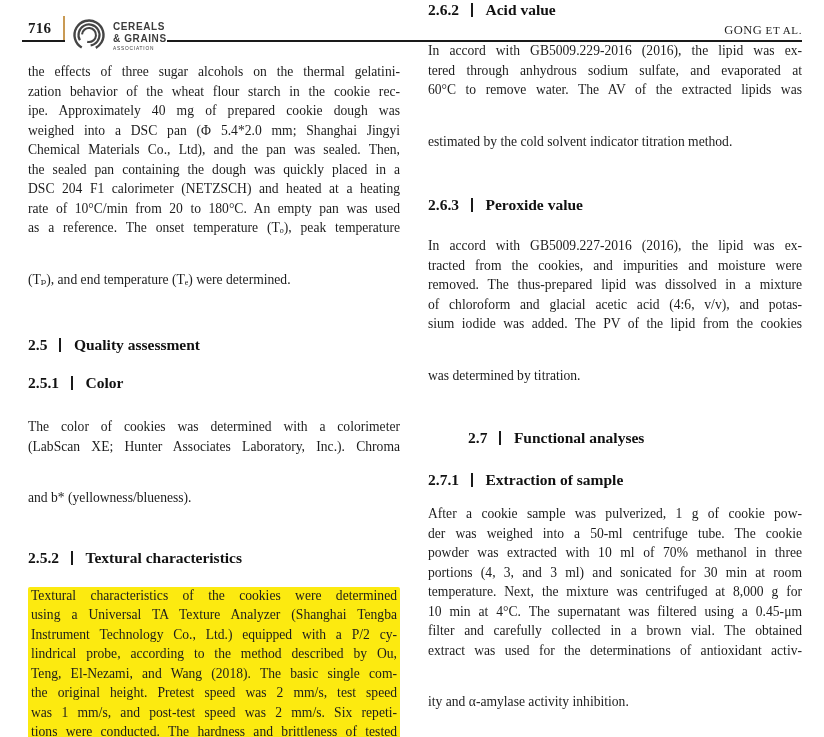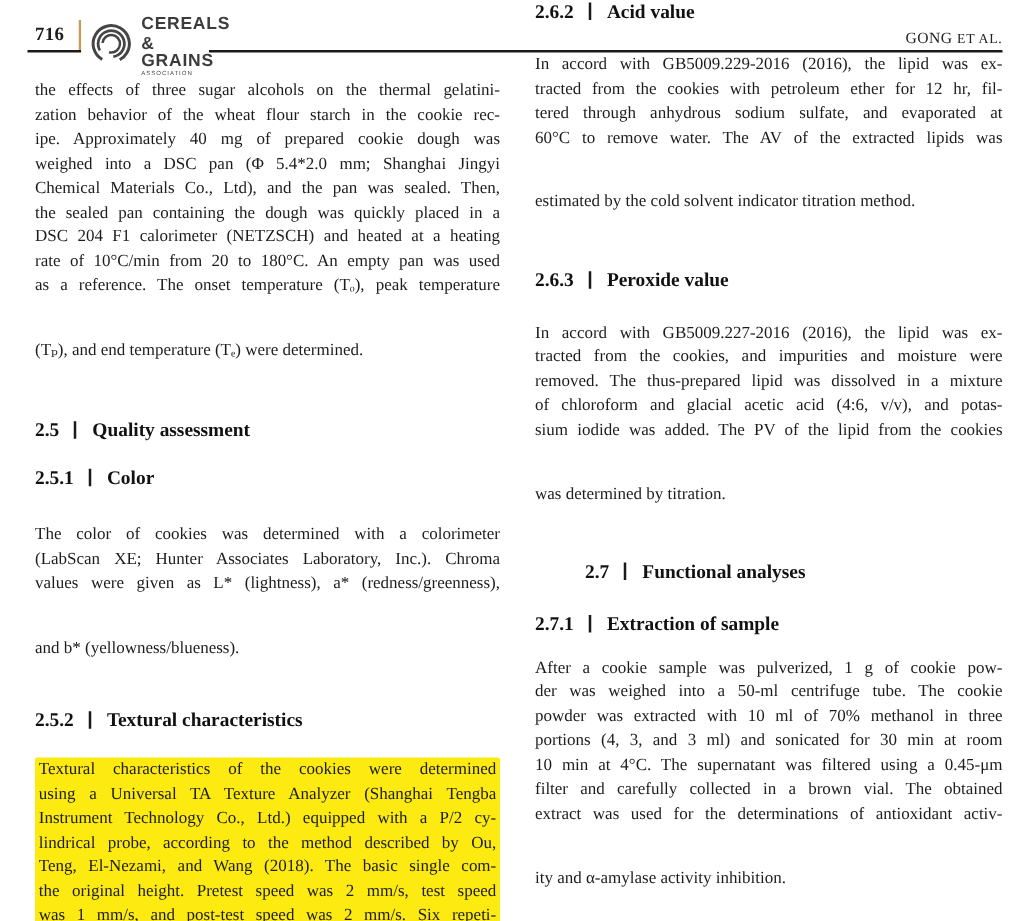--- a/index.html
+++ b/index.html
@@ -21,21 +21,21 @@
   .hdr-rule-right { position:absolute; left:167px; top:40px; width:635px; height:2px; background:#1a1a1a; }
   .logo {
     position:absolute; left:65px; top:12px; width:102px; height:50px;
     background:#fff; display:flex; align-items:center;
   }
   .logo svg { flex:0 0 auto; }
   .logo-text {
     font-family:"Liberation Sans","DejaVu Sans",sans-serif;
     color:#3c3c3c; margin-left:2px; line-height:1;
   }
-  .logo-text .l1, .logo-text .l2 { font-size:14px; font-weight:bold; letter-spacing:.6px; }
+  .logo-text .l1, .logo-text .l2 { font-size:10px; font-weight:bold; letter-spacing:.6px; }
   .logo-text .l2 { margin-top:2px; }
   .logo-text .l3 { font-size:4.8px; letter-spacing:.8px; margin-top:2.5px; }
   .running-head {
     position:absolute; right:22px; top:23px; text-align:right;
     font-size:12.5px; letter-spacing:.4px; color:#222;
   }
   .running-head .etal { font-size:11px; letter-spacing:.6px; }
   
   .col { position:absolute; top:0; }
   .col-left  { left:28px;  width:372px; }
@@ -128,21 +128,20 @@
       <span class="sec-num">2.5</span><span class="sec-bar"></span><span class="sec-title">Quality assessment</span>
     </h2>
 
     <h2 id="h251" class="sec">
       <span class="sec-num">2.5.1</span><span class="sec-bar"></span><span class="sec-title">Color</span>
     </h2>
 
     <div id="lp2" class="para">
         <div class="line"><span>The color of cookies was determined with a colorimeter</span></div>
         <div class="line"><span>(LabScan XE; Hunter Associates Laboratory, Inc.). Chroma</span></div>
-        <div class="line"><span>values were given as L* (lightness), a* (redness/greenness),</span></div>
         <div class="line last"><span>and b* (yellowness/blueness).</span></div>
       </div>
 
     <h2 id="h252" class="sec">
       <span class="sec-num">2.5.2</span><span class="sec-bar"></span><span class="sec-title">Textural characteristics</span>
     </h2>
 
     <div id="lp3" class="para highlighted">
         <div class="line"><span>Textural characteristics of the cookies were determined</span></div>
         <div class="line"><span>using a Universal TA Texture Analyzer (Shanghai Tengba</span></div>
@@ -157,21 +156,20 @@
   </div>
 
   <div class="col col-right">
 
     <h2 id="h262" class="sec">
       <span class="sec-num">2.6.2</span><span class="sec-bar"></span><span class="sec-title">Acid value</span>
     </h2>
 
     <div id="rp1" class="para">
         <div class="line"><span>In accord with GB5009.229-2016 (2016), the lipid was ex-</span></div>
-        <div class="line"><span>tracted from the cookies with petroleum ether for 12 hr, fil-</span></div>
         <div class="line"><span>tered through anhydrous sodium sulfate, and evaporated at</span></div>
         <div class="line"><span>60°C to remove water. The AV of the extracted lipids was</span></div>
         <div class="line last"><span>estimated by the cold solvent indicator titration method.</span></div>
       </div>
 
     <h2 id="h263" class="sec">
       <span class="sec-num">2.6.3</span><span class="sec-bar"></span><span class="sec-title">Peroxide value</span>
     </h2>
 
     <div id="rp2" class="para">
@@ -189,20 +187,21 @@
 
     <h2 id="h271" class="sec">
       <span class="sec-num">2.7.1</span><span class="sec-bar"></span><span class="sec-title">Extraction of sample</span>
     </h2>
 
     <div id="rp3" class="para">
         <div class="line"><span>After a cookie sample was pulverized, 1 g of cookie pow-</span></div>
         <div class="line"><span>der was weighed into a 50-ml centrifuge tube. The cookie</span></div>
         <div class="line"><span>powder was extracted with 10 ml of 70% methanol in three</span></div>
         <div class="line"><span>portions (4, 3, and 3 ml) and sonicated for 30 min at room</span></div>
+        <div class="line"><span>temperature. Next, the mixture was centrifuged at 8,000 g for</span></div>
         <div class="line"><span>10 min at 4°C. The supernatant was filtered using a 0.45-μm</span></div>
         <div class="line"><span>filter and carefully collected in a brown vial. The obtained</span></div>
         <div class="line"><span>extract was used for the determinations of antioxidant activ-</span></div>
         <div class="line last"><span>ity and α-amylase activity inhibition.</span></div>
       </div>
   </div>
 
 </div>
 
 </body></html>

